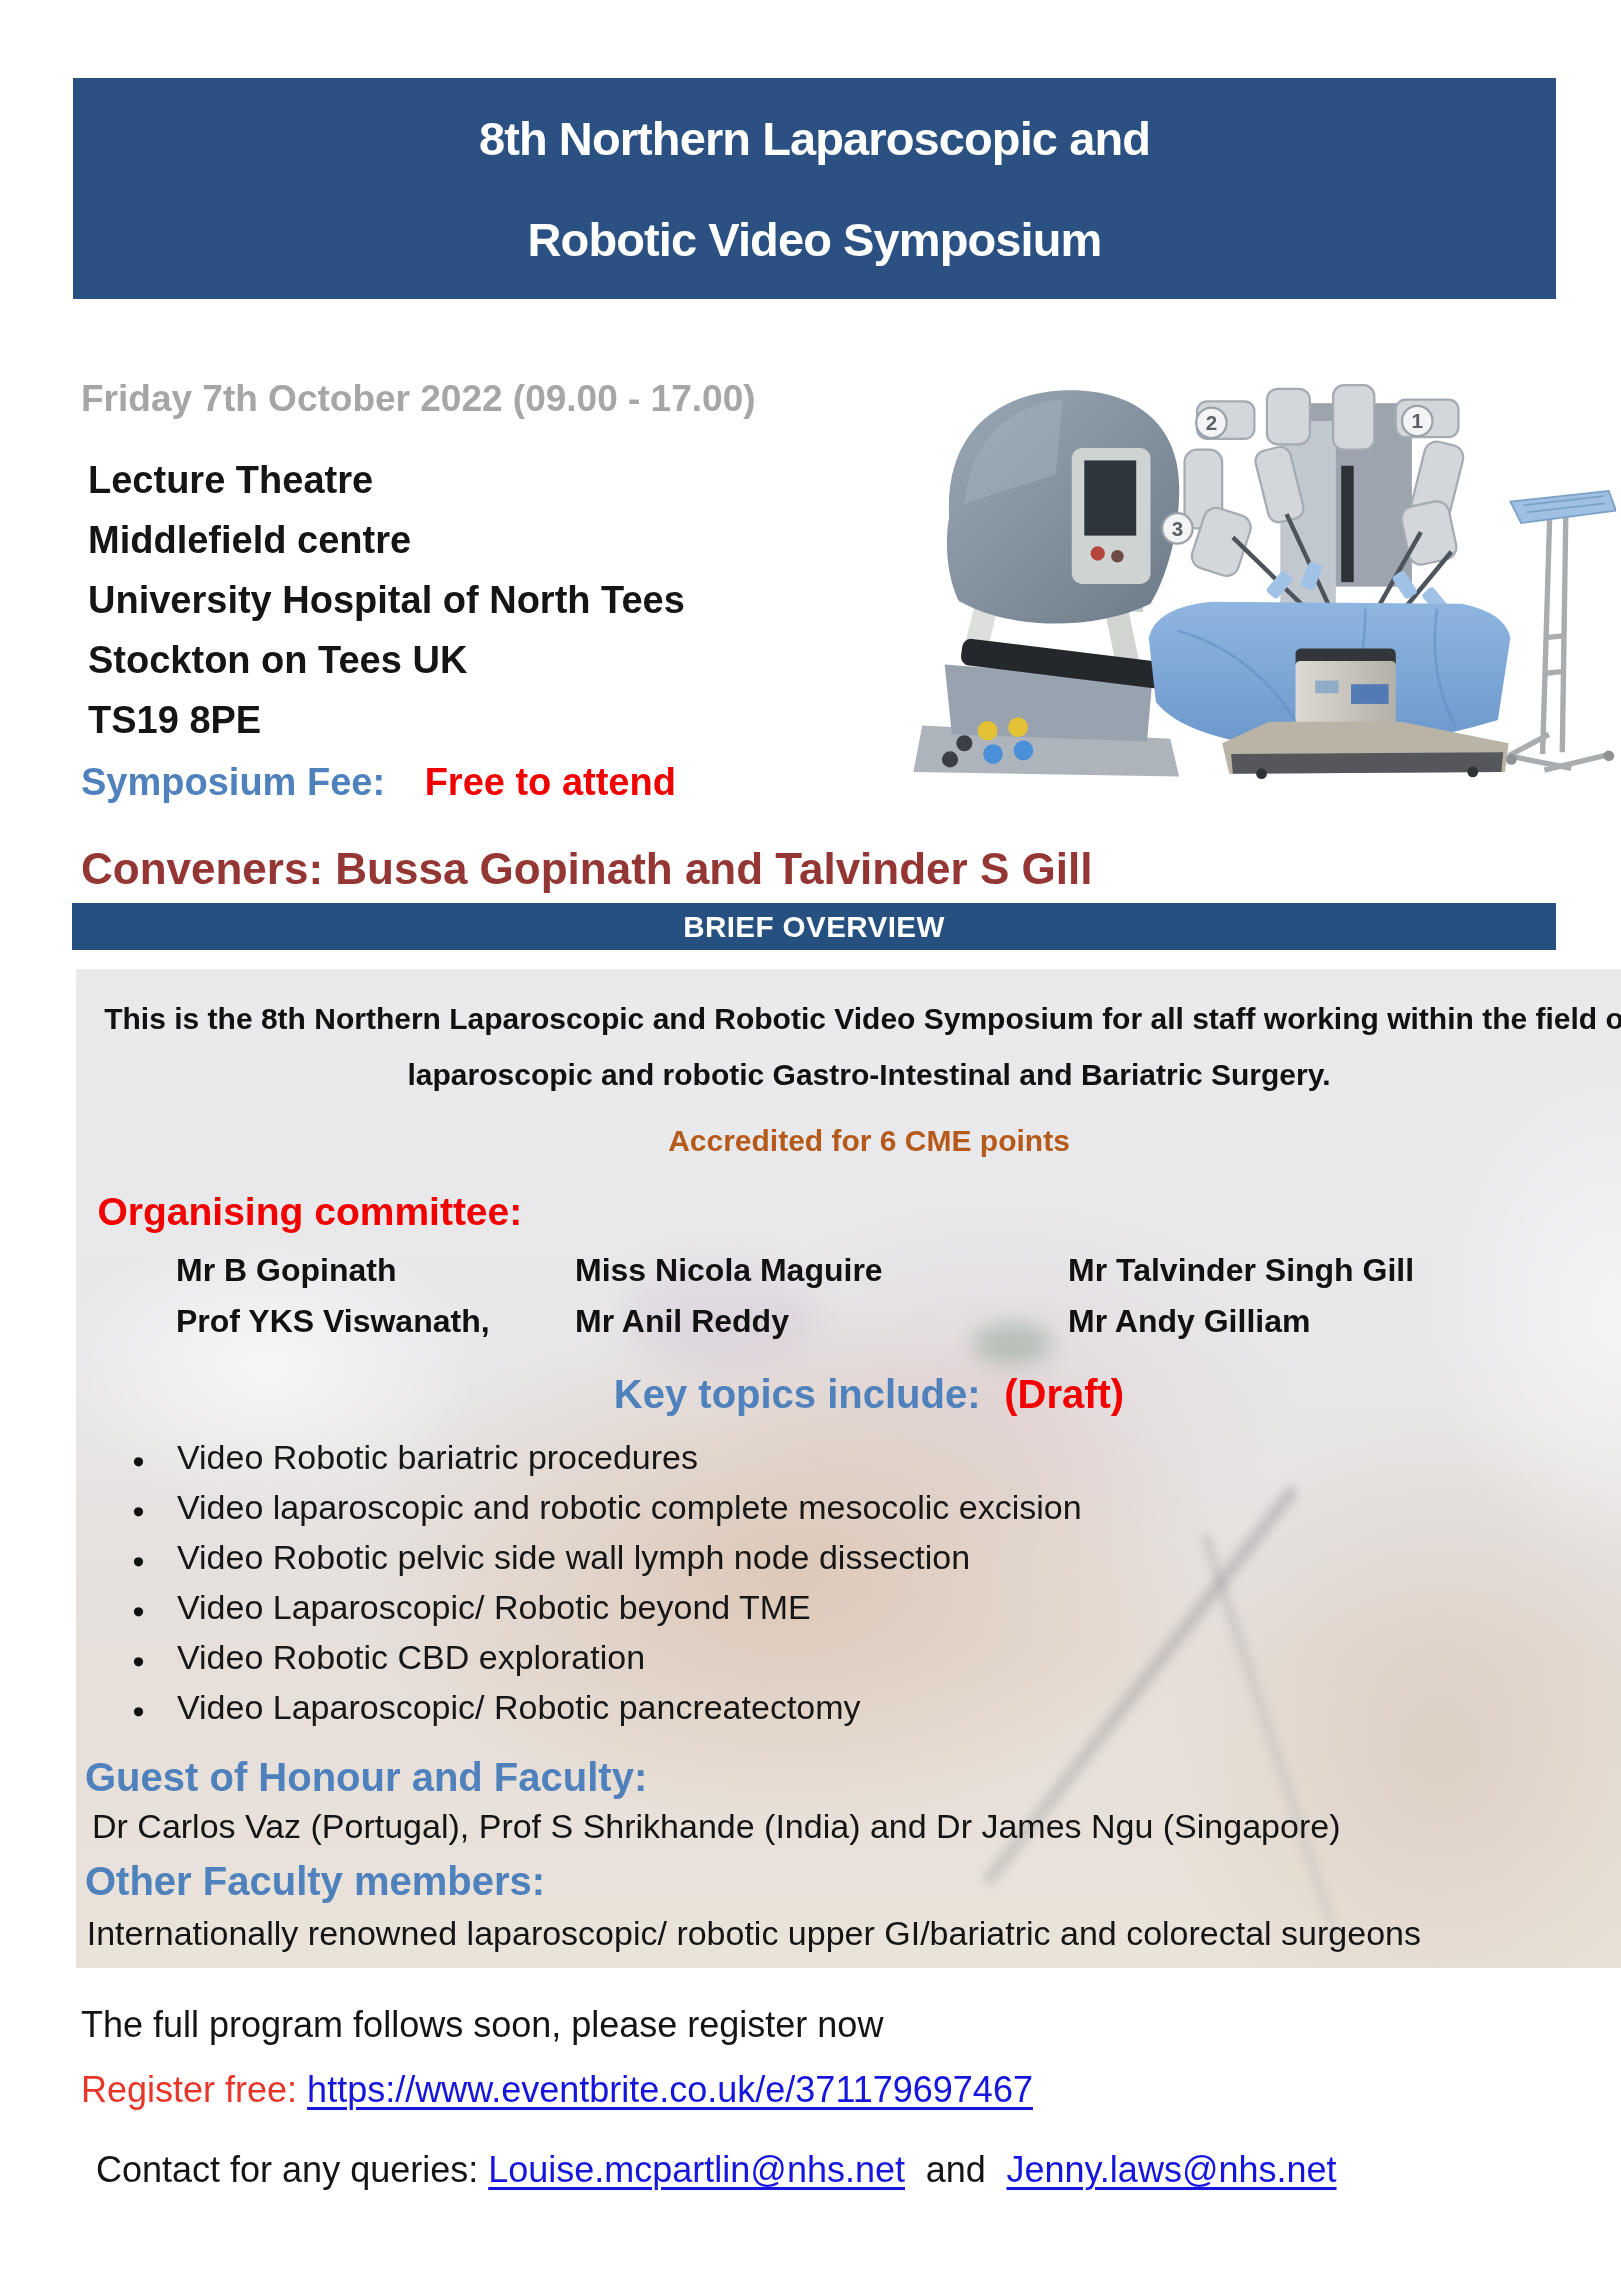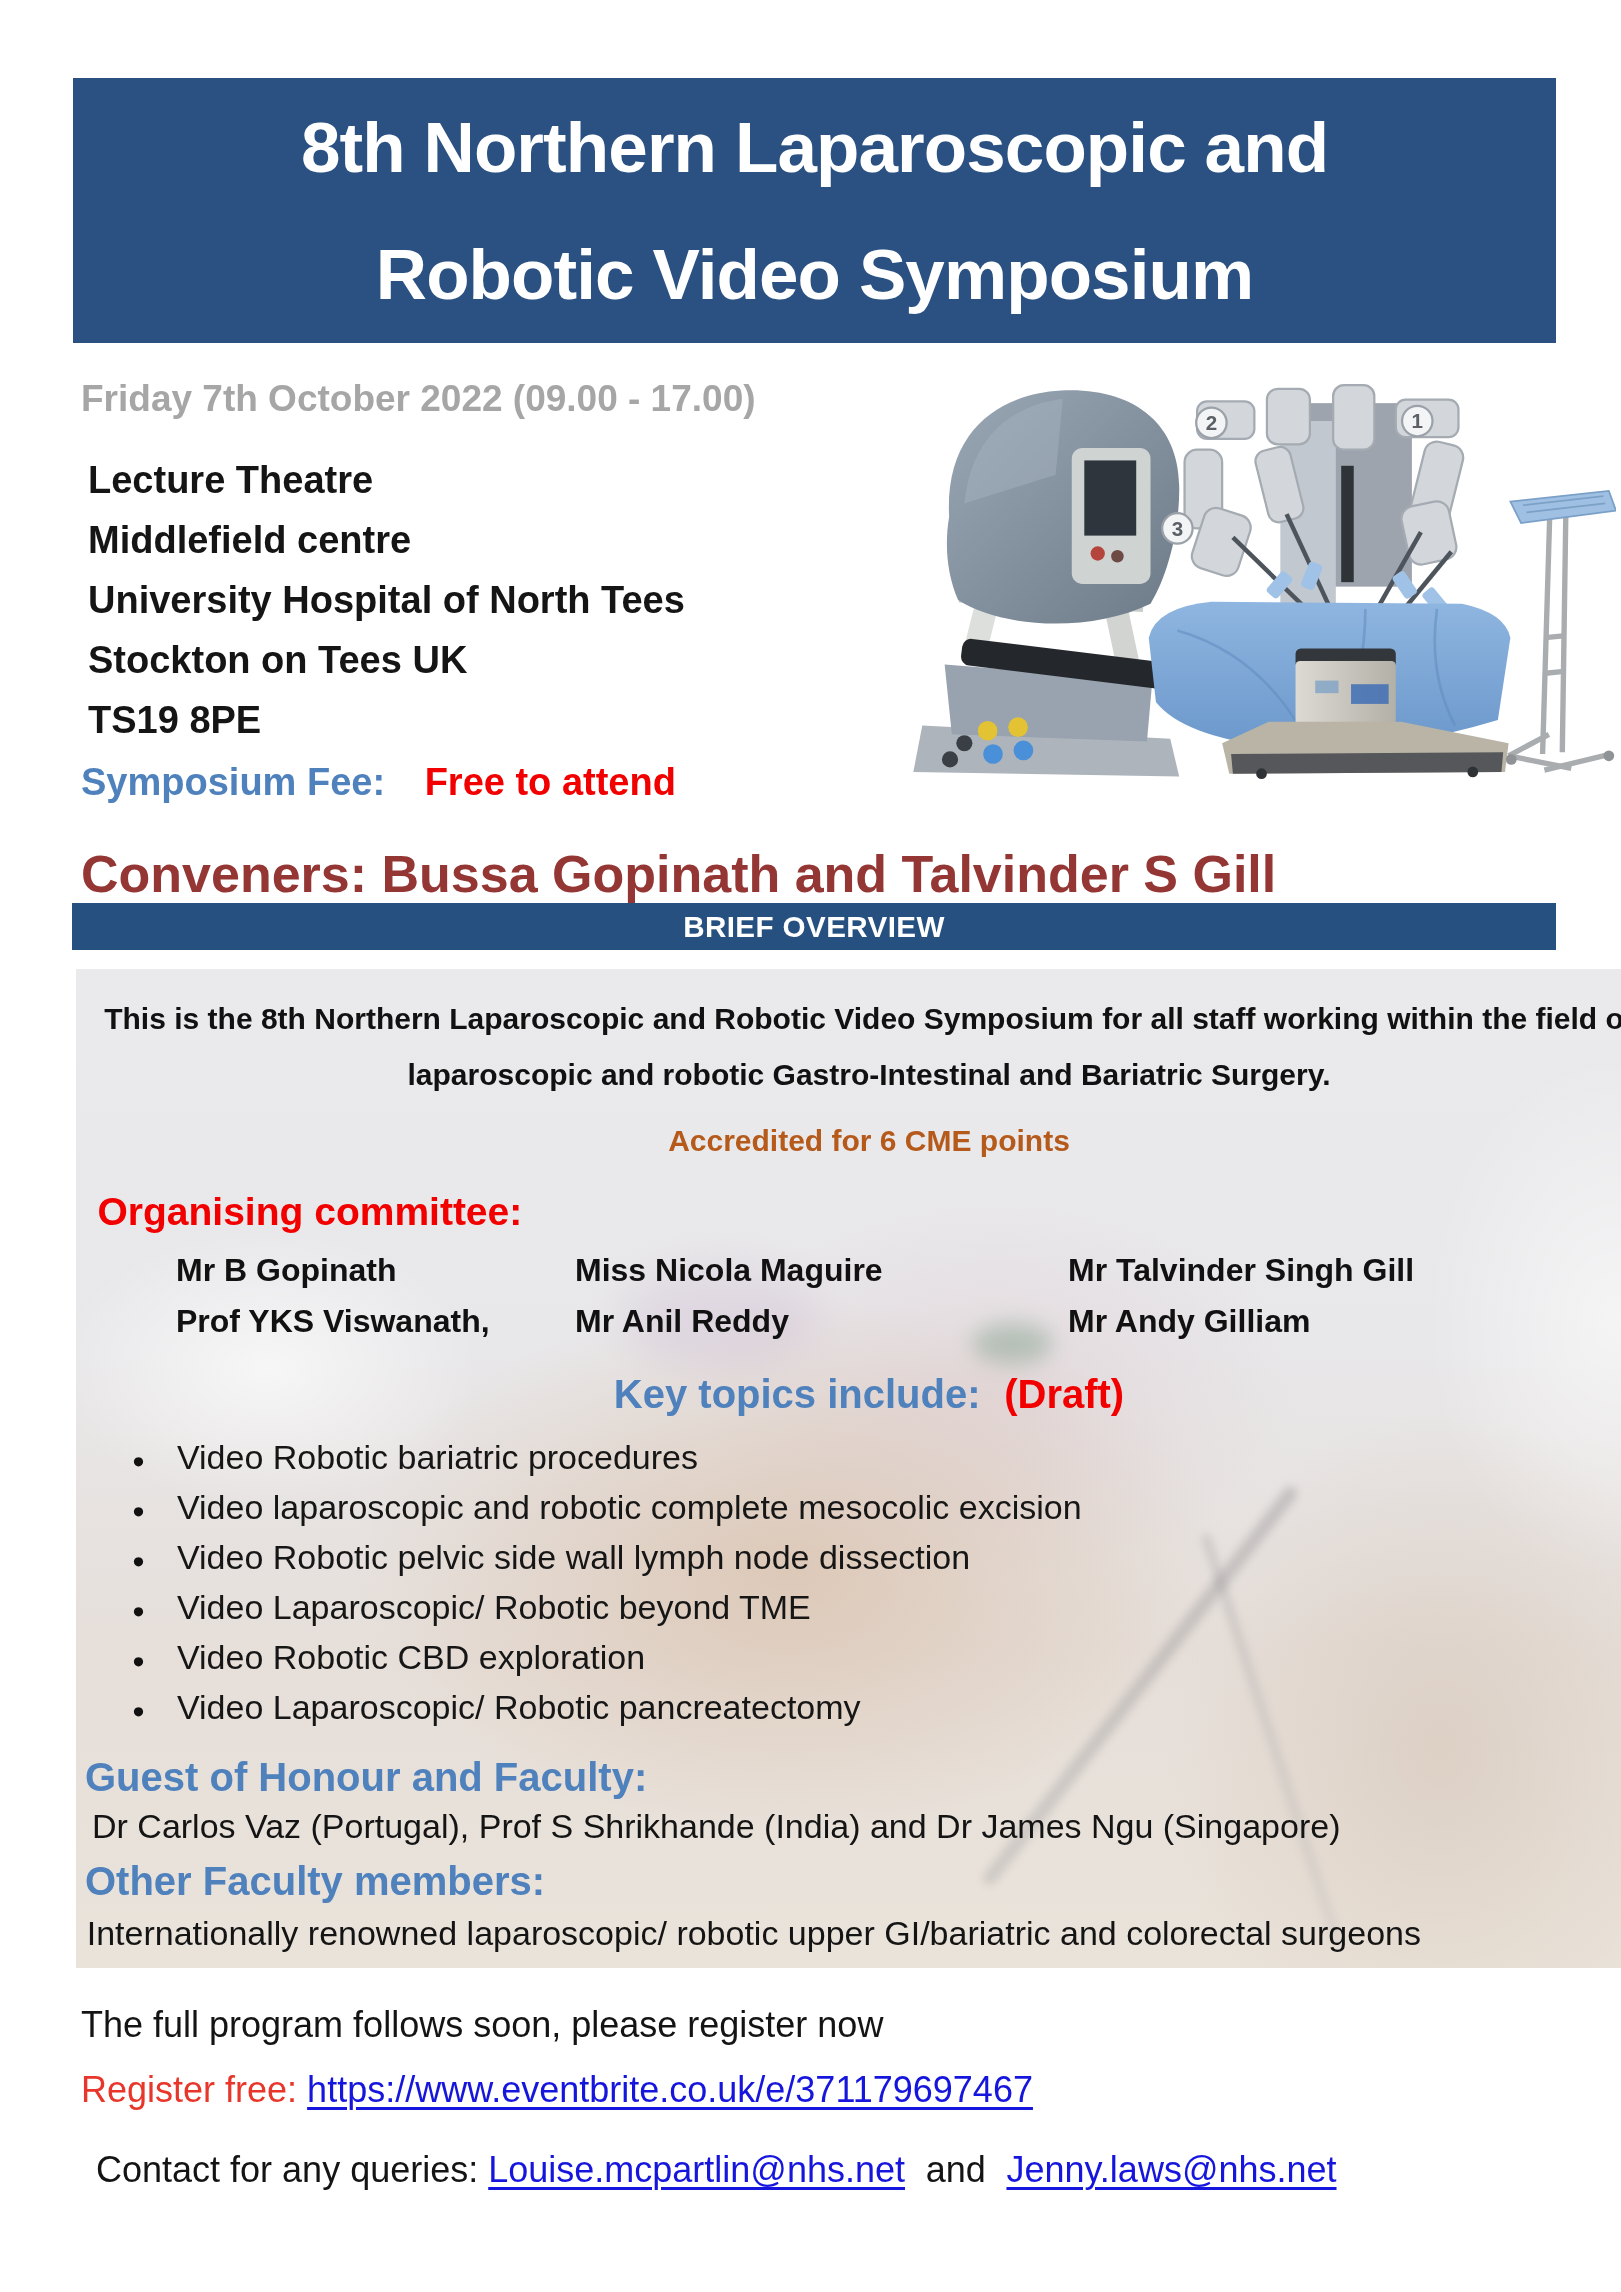--- a/index.html
+++ b/index.html
@@ -7,32 +7,32 @@
     --maroon:#943634; --orange:#b55a1a; --link_blue:#1515dd; --date_gray:#a6a6a6; --ink:#151515;
   }
   *{margin:0;padding:0;box-sizing:border-box;}
   html,body{background:#ffffff;}
   body{
     width:1622px;height:2293px;position:relative;overflow:hidden;
     font-family:"Liberation Sans","DejaVu Sans",sans-serif;color:var(--ink);
   }
   
   .title-banner{
-    position:absolute;left:73px;top:78px;width:1483px;height:265px;
+    position:absolute;left:73px;top:78px;width:1483px;height:221px;
     background:var(--banner_bg);color:#ffffff;
     display:flex;flex-direction:column;align-items:center;justify-content:center;gap:46px;
-    font-size:71px;font-weight:bold;letter-spacing:-0.9px;text-align:center;
+    font-size:47px;font-weight:bold;letter-spacing:-0.9px;text-align:center;
   }
   
   .event-date{position:absolute;left:81px;top:378px;font-size:37px;font-weight:bold;color:var(--date_gray);}
   .venue{position:absolute;left:88px;top:450px;font-size:38px;font-weight:bold;line-height:60px;color:var(--ink);}
   .fee-line{position:absolute;left:81px;top:761px;font-size:38px;font-weight:bold;}
   .fee-label{color:var(--heading_blue);}
   .fee-value{color:var(--red);margin-left:29px;}
-  .conveners{position:absolute;left:81px;top:844px;font-size:52px;font-weight:bold;color:var(--maroon);}
+  .conveners{position:absolute;left:81px;top:844px;font-size:44px;font-weight:bold;color:var(--maroon);}
   
   .photo{position:absolute;left:882px;top:369px;width:734px;height:412px;}
   .photo svg{width:100%;height:100%;display:block;}
   
   .overview-bar{
     position:absolute;left:72px;top:903px;width:1484px;height:47px;background:var(--bar_bg);
     color:#fff;display:flex;align-items:center;justify-content:center;
     font-size:29.6px;font-weight:bold;letter-spacing:0.4px;
   }
   .overview-panel{

